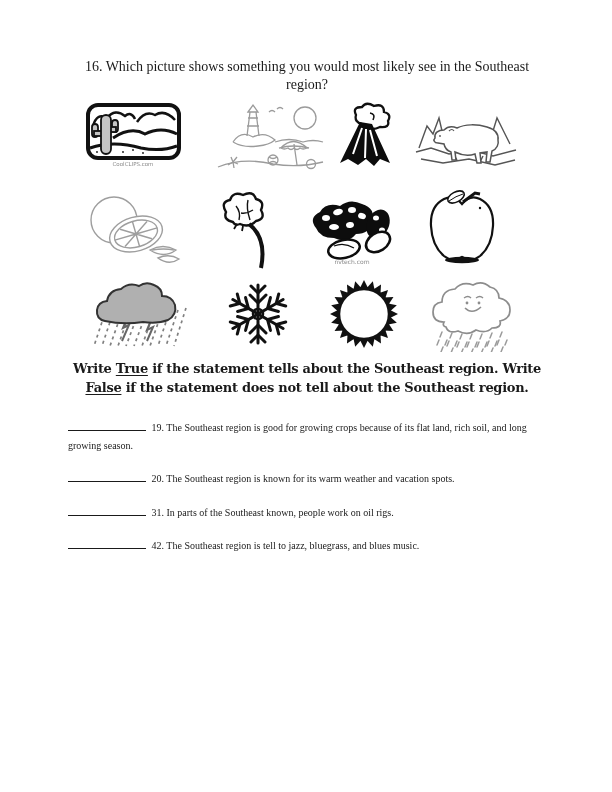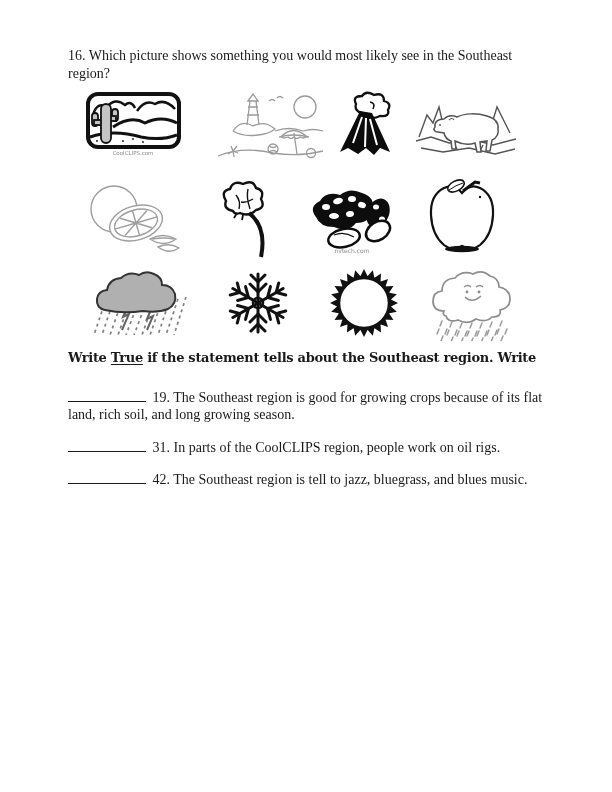--- a/index.html
+++ b/index.html
@@ -1,27 +1,27 @@
 <!DOCTYPE html>
 <html><head>
 <meta charset="utf-8">
 <style>
   html,body{margin:0;padding:0;background:#ffffff;overflow:hidden;}
   body{width:612px;height:792px;font-family:"Liberation Serif",serif;color:#1a1a1a;}
   .page{position:relative;width:612px;height:792px;background:#fff;}
   .content{position:absolute;left:68px;top:47px;width:478px;}
-  .q-text{font-size:14px;line-height:18px;margin:0 0 8px 0;}
+  .q-text{font-size:14px;line-height:18px;margin:11px 0 8px 0;text-align:center;}
   .img-row{position:relative;margin-bottom:16px;}
   .row16{height:70px;}
   .row17{height:80px;margin-bottom:8px;}
   .row18{height:76px;margin-bottom:8px;}
   .opt{position:absolute;top:0;}
-  .instructions{font-family:"DejaVu Serif",serif;font-weight:700;font-size:13px;line-height:18.5px;margin:0 0 20px 0;letter-spacing:-0.3px;white-space:nowrap;}
+  .instructions{font-family:"DejaVu Serif",serif;font-weight:700;font-size:13px;line-height:18.5px;margin:0 0 20px 0;letter-spacing:-0.3px;white-space:nowrap;text-align:center;}
   .instructions .u{text-decoration:underline;text-underline-offset:2px;}
-  .statement{font-size:14px;line-height:17.5px;margin:0 0 14px 0;}
+  .statement{font-size:10px;line-height:17.5px;margin:0 0 14px 0;}
   .blank{display:inline-block;width:78px;height:13px;border-bottom:1.2px solid #1a1a1a;margin-right:3px;}
   svg{display:block;}
 </style>
 </head>
 <body>
 
 <div class="page">
   <div class="content">
 
     <p class="q-text">16. Which picture shows something you would most likely see in the Southeast region?</p>
@@ -241,34 +241,40 @@
           </g>
           <use href="#drz" x="5" y="8"></use>
           <use href="#drz" x="-3" y="8"></use>
           <use href="#drz" x="1" y="15"></use>
         </svg>
       </div>
     </div>
 
     <div class="instructions">
       <div><span>Write </span><span class="u">True</span><span> if the statement tells about the Southeast region. Write</span></div>
+      <div><span class="u">False</span><span> if the statement does not tell about the Southeast region.</span></div>
     </div>
 
     <p class="statement">
       <span class="blank"></span>
       <span>19.</span>
       <span>The Southeast region is good for growing crops because of its flat land, rich soil, and long growing season.</span>
     </p>
 
+    <p class="statement">
+      <span class="blank"></span>
+      <span>20.</span>
+      <span>The Southeast region is known for its warm weather and vacation spots.</span>
+    </p>
 
 
     <p class="statement">
       <span class="blank"></span>
       <span>31.</span>
-      <span>In parts of the CoolCLIPS region, people work on oil rigs.</span>
+      <span>In parts of the Southeast known, people work on oil rigs.</span>
     </p>
 
 
     <p class="statement">
       <span class="blank"></span>
       <span>42.</span>
       <span>The Southeast region is tell to jazz, bluegrass, and blues music.</span>
     </p>
 
   </div>

